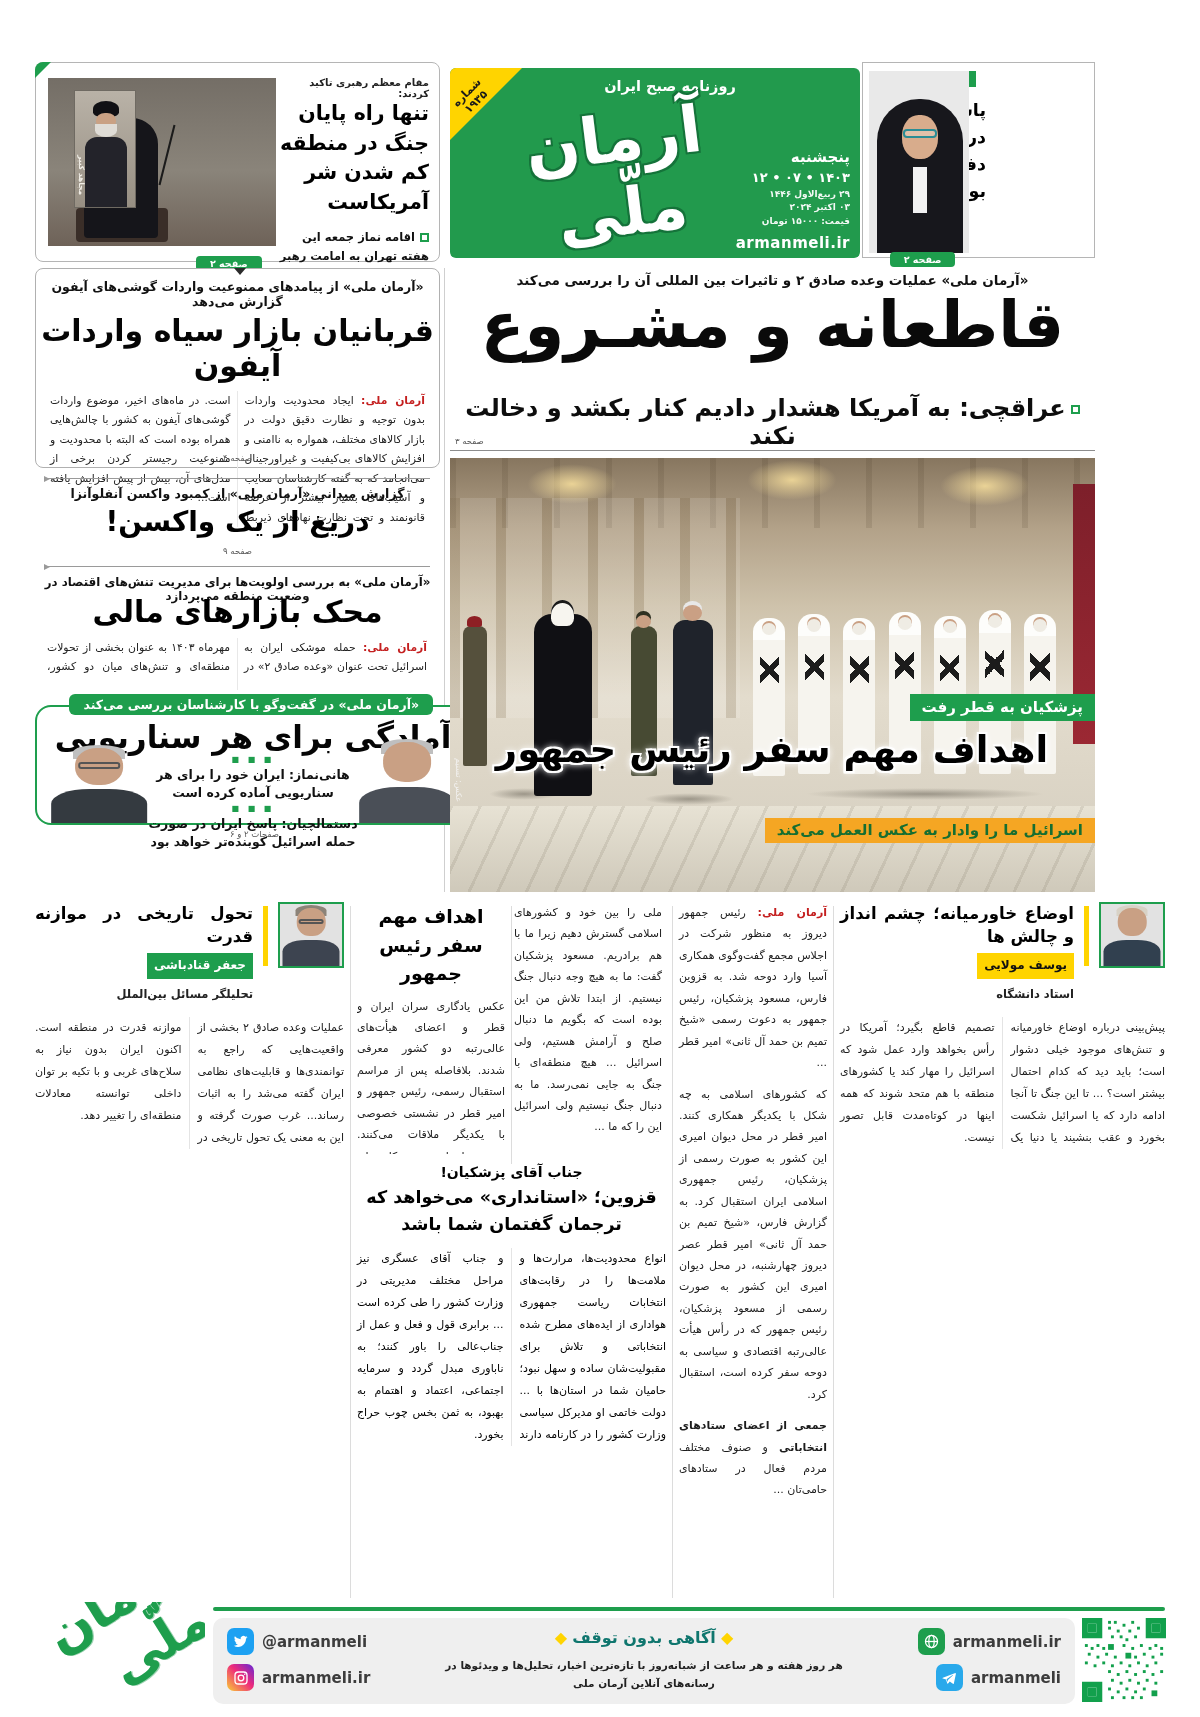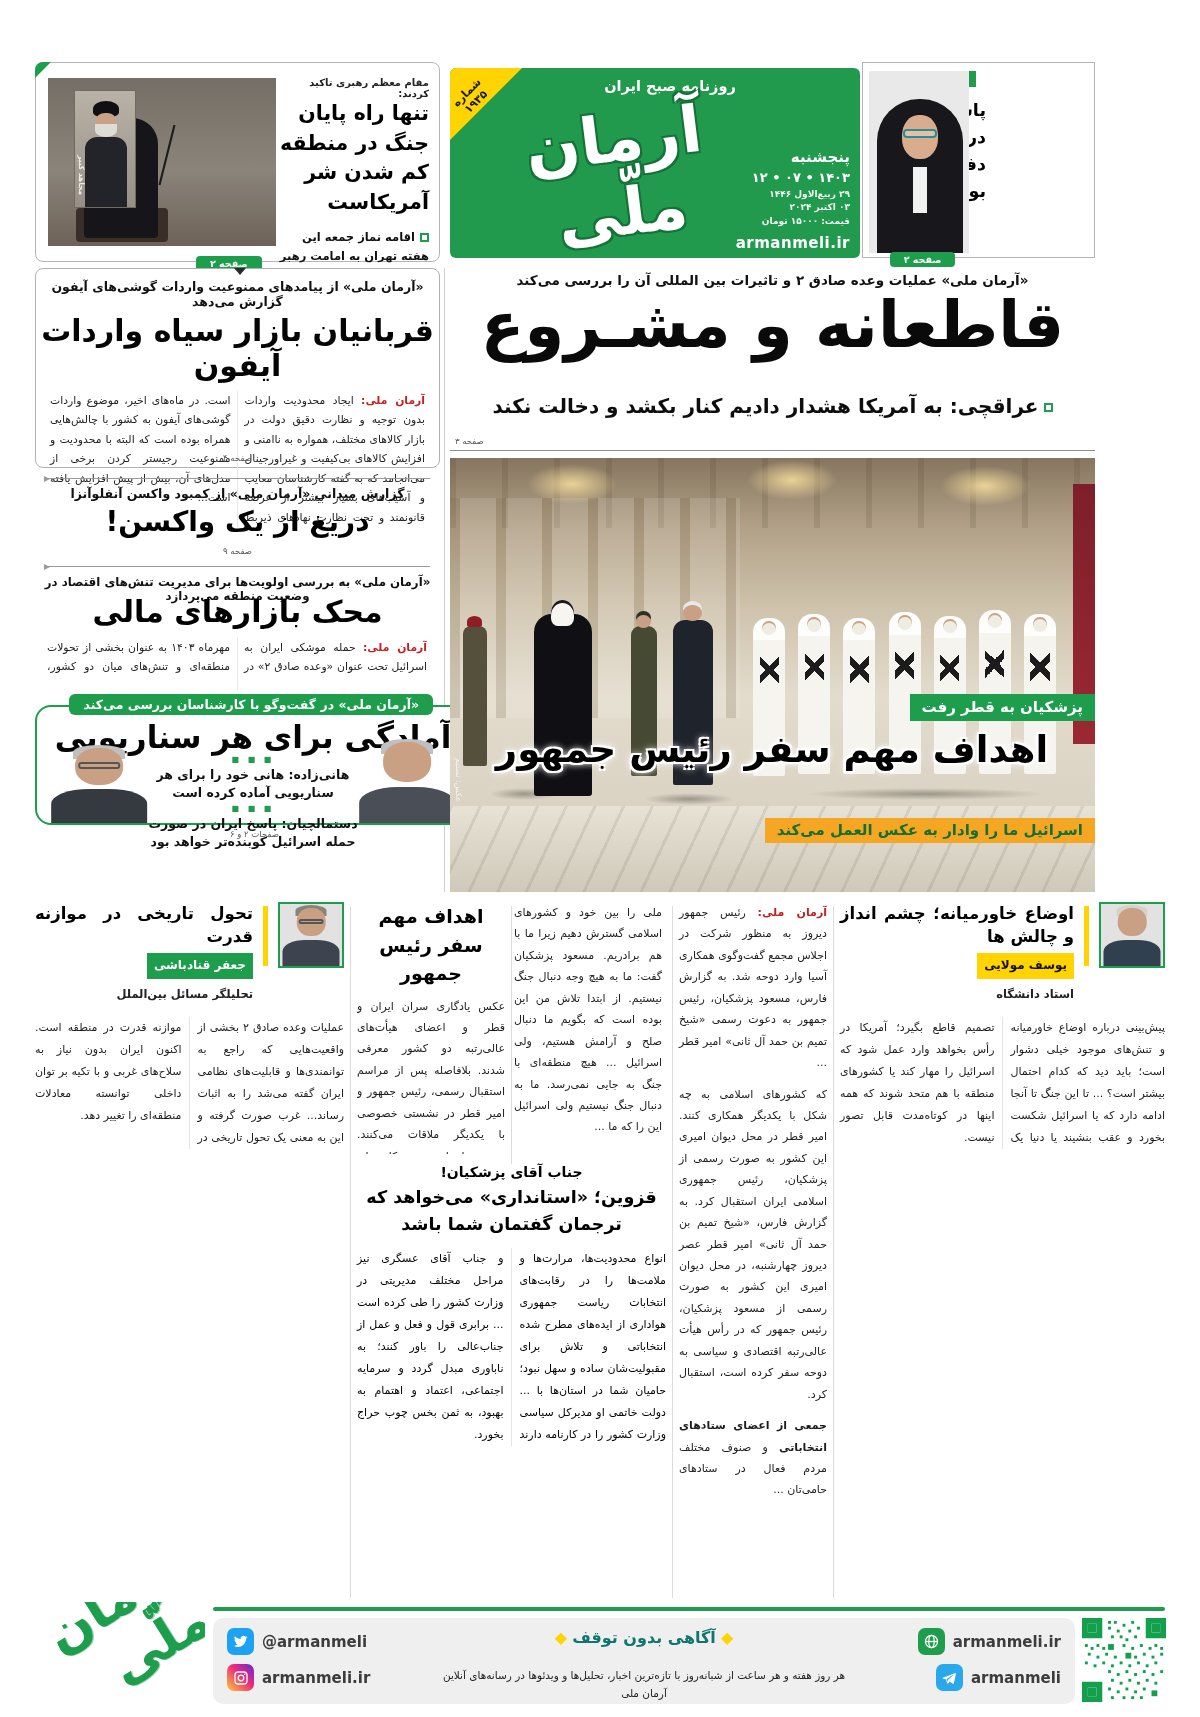--- a/index.html
+++ b/index.html
@@ -59,21 +59,21 @@
   .spox-photo { position:absolute; left:6px; top:8px; width:100px; height:182px; background:#e9e9e9; overflow:hidden; }
   .sw-chador { position:absolute; left:8px; top:28px; width:86px; height:160px; background:#17171c; border-radius:42px 42px 0 0; }
   .sw-face { position:absolute; left:33px; top:44px; width:36px; height:44px; background:#d8ac8c; border-radius:46%; }
   .sw-glass { position:absolute; left:34px; top:58px; width:34px; height:9px; border:2px solid #2a8d95; border-radius:4px; background:rgba(255,255,255,.25); }
   .sw-lanyard { position:absolute; left:44px; top:96px; width:14px; height:46px; background:#f2f2f2; }
   .spox-pill { position:absolute; bottom:-10px; right:60%; }
 
   
   .lead-kicker { left:450px; top:272px; width:645px; font-size:13.5px; }
   .lead-head { left:450px; top:288px; width:645px; text-align:center; font-size:64px; font-weight:bold; color:#0a0a0a; letter-spacing:-1px; }
-  .lead-bullet { left:450px; top:394px; width:645px; text-align:center; font-size:20px; font-weight:bold; color:#0d0d0d; }
+  .lead-bullet { left:450px; top:394px; width:645px; text-align:center; font-size:24px; font-weight:bold; color:#0d0d0d; }
   .lead-ref { left:455px; top:436px; font-size:8.5px; color:#555; }
   .lead-rule { left:450px; top:450px; width:645px; border-top:1px solid #8d8d8d; }
 
   
   .vline-rail { left:444px; top:268px; width:1px; height:624px; background:#cfcfcf; }
   .iphone-card { left:35px; top:268px; width:405px; height:200px; border:1px solid #b0b0b0; border-radius:8px; background:#fff; }
   .card-notch { position:absolute; top:-1px; right:48%; width:0; height:0; border:6px solid transparent; border-top:7px solid #2b2b2b; }
   .rail-kicker { font-size:12.5px; }
   .rail-head-xl { font-size:30px; font-weight:bold; text-align:center; color:#050505; }
   .body2 { column-count:2; column-gap:14px; column-rule:1px solid #e8e8e8; font-size:10.8px; line-height:1.8; }
@@ -145,21 +145,21 @@
   .foot-rule { left:213px; top:1607px; width:952px; height:4px; background:#1e9e4d; border-radius:2px; }
   .foot-bar { left:213px; top:1618px; width:862px; height:86px; background:#efefef; border-radius:10px; }
   .foot-logo { left:0; top:1553px; width:205px; height:164px; overflow:hidden; }
   .foot-logo-txt { position:absolute; left:-14px; top:34px; transform:rotate(-32deg); font-size:52px; font-weight:bold; color:#1e9e4d; letter-spacing:-3px; text-shadow:1px 1px 0 #9fd4b4; }
   .soc-row { display:flex; align-items:center; gap:8px; direction:ltr; }
   .soc-ic { width:27px; height:27px; border-radius:7px; display:flex; align-items:center; justify-content:center; flex:0 0 auto; }
   .soc-txt { font-size:15px; font-weight:bold; color:#3c3c3c; direction:ltr; }
   .slogan-wrap { position:absolute; left:50%; top:10px; transform:translateX(-50%); text-align:center; width:430px; }
   .slogan { font-size:16px; font-weight:bold; color:#0f766e; }
   .diamond { color:#ffd400; font-size:16px; }
-  .slogan-note { font-size:10.5px; font-weight:normal; color:#222; margin-top:20px; line-height:1.7; }
+  .slogan-note { font-size:10.5px; font-weight:bold; color:#222; margin-top:10px; line-height:1.7; }
   .qr { left:1082px; top:1616px; width:84px; height:88px; }
 </style>
 </head>
 <body>
 
 <div class="page">
 
   <div class="abs leader-box">
     <div class="leader-fold"></div>
     <div class="leader-photo">
@@ -242,21 +242,21 @@
   <div class="abs mkt-head">محک بازارهای مالی</div>
   <div class="abs mkt-body body2 jtxt">
     <span class="lead-red">آرمان ملی:</span> <span>حمله موشکی ایران به اسرائیل تحت عنوان «وعده صادق ۲» در مهرماه ۱۴۰۳ به عنوان بخشی از تحولات منطقه‌ای و تنش‌های میان دو کشور، توجه زیادی را به خود جلب کرد. این حمله در</span> 
   </div>
   <div class="abs tinyref" style="left:35px; top:692px; width:405px;">صفحه ۷</div>
 
   <div class="abs scen-box">
     <div class="scen-tab">«آرمان ملی» در گفت‌وگو با کارشناسان بررسی می‌کند</div>
     <div class="scen-head">آمادگی برای هر سناریویی</div>
     <div class="dots">■ ■ ■</div>
-    <div class="scen-quote">هانی‌زاده: هانی خود را برای هر سناریویی آماده کرده است</div>
+    <div class="scen-quote">هانی‌نماز: ایران خود را برای هر سناریویی آماده کرده است</div>
     <div class="dots">■ ■ ■</div>
     <div class="scen-quote">دستمالچیان: پاسخ ایران در صورت حمله اسرائیل کوبنده‌تر خواهد بود</div>
     <div class="bust" style="right:10px; bottom:0; width:104px; height:86px;">
       <div class="b-hair"></div>
         <div class="b-head"></div>
         <div class="b-body" style="background:#4a4f57;"></div>
     </div>
     <div class="bust" style="left:10px; bottom:0; width:104px; height:80px;">
       <div class="b-hair"></div>
         <div class="b-head"></div>
@@ -318,21 +318,21 @@
         <div class="op-txt">
           <div class="op-head">اوضاع خاورمیانه؛ چشم انداز و چالش ها</div>
           <span class="chip-y">یوسف مولایی</span>
           <div class="op-role">استاد دانشگاه</div>
         </div>
       </div>
       <div class="op-body">پیش‌بینی درباره اوضاع خاورمیانه و تنش‌های موجود خیلی دشوار است؛ باید دید که کدام احتمال بیشتر است؟ ... تا این جنگ تا آنجا ادامه دارد که یا اسرائیل شکست بخورد و عقب بنشیند یا دنیا یک تصمیم قاطع بگیرد؛ آمریکا در رأس بخواهد وارد عمل شود که اسرائیل را مهار کند یا کشورهای منطقه با هم متحد شوند که همه اینها در کوتاه‌مدت قابل تصور نیست.</div>
     </div>
 
     <div class="colblk" style="left:644px; width:148px; height:100%;">
-      <p><span class="lead-red">آرمان ملی:</span> <span>رئیس جمهور دیروز به منظور شرکت در اجلاس مجمع گفت‌وگوی همکاری آسیا وارد دوحه شد. به گزارش فارس، مسعود پزشکیان، رئیس جمهور به دعوت رسمی «شیخ تمیم بن حمد آل ثانی» امیر قطر ...</span></p>
+      <p><span class="lead-red">آرمان ملی:</span> <span>رئیس جمهور دیروز به منظور شرکت در اجلاس مجمع گفت‌وگوی همکاری آسیا وارد دوحه شد. به قزوین فارس، مسعود پزشکیان، رئیس جمهور به دعوت رسمی «شیخ تمیم بن حمد آل ثانی» امیر قطر ...</span></p>
       <p style="margin-top:10px;">که کشورهای اسلامی به چه شکل با یکدیگر همکاری کنند. امیر قطر در محل دیوان امیری این کشور به صورت رسمی از پزشکیان، رئیس جمهوری اسلامی ایران استقبال کرد. به گزارش فارس، «شیخ تمیم بن حمد آل ثانی» امیر قطر عصر دیروز چهارشنبه، در محل دیوان امیری این کشور به صورت رسمی از مسعود پزشکیان، رئیس جمهور که در رأس هیأت عالی‌رتبه اقتصادی و سیاسی به دوحه سفر کرده است، استقبال کرد.</p>
       <p style="margin-top:10px;"><span class="bold-intro">جمعی از اعضای ستادهای انتخاباتی</span><span> و صنوف مختلف مردم فعال در ستادهای حامی‌تان ...</span></p>
     </div>
 
     <div class="colblk" style="left:479px; width:148px; height:252px; overflow:hidden;">
       <p>ملی را بین خود و کشورهای اسلامی گسترش دهیم زیرا ما با هم برادریم. مسعود پزشکیان گفت: ما به هیچ وجه دنبال جنگ نیستیم. از ابتدا تلاش من این بوده است که بگویم ما دنبال صلح و آرامش هستیم، ولی اسرائیل ... هیچ منطقه‌ای با جنگ به جایی نمی‌رسد. ما به دنبال جنگ نیستیم ولی اسرائیل این را که ما ...</p>
     </div>
 
     <div class="colblk" style="left:322px; width:148px; height:252px; overflow:hidden; background:#fff; z-index:1;">
       <div class="art-title">اهداف مهم سفر رئیس جمهور</div>

